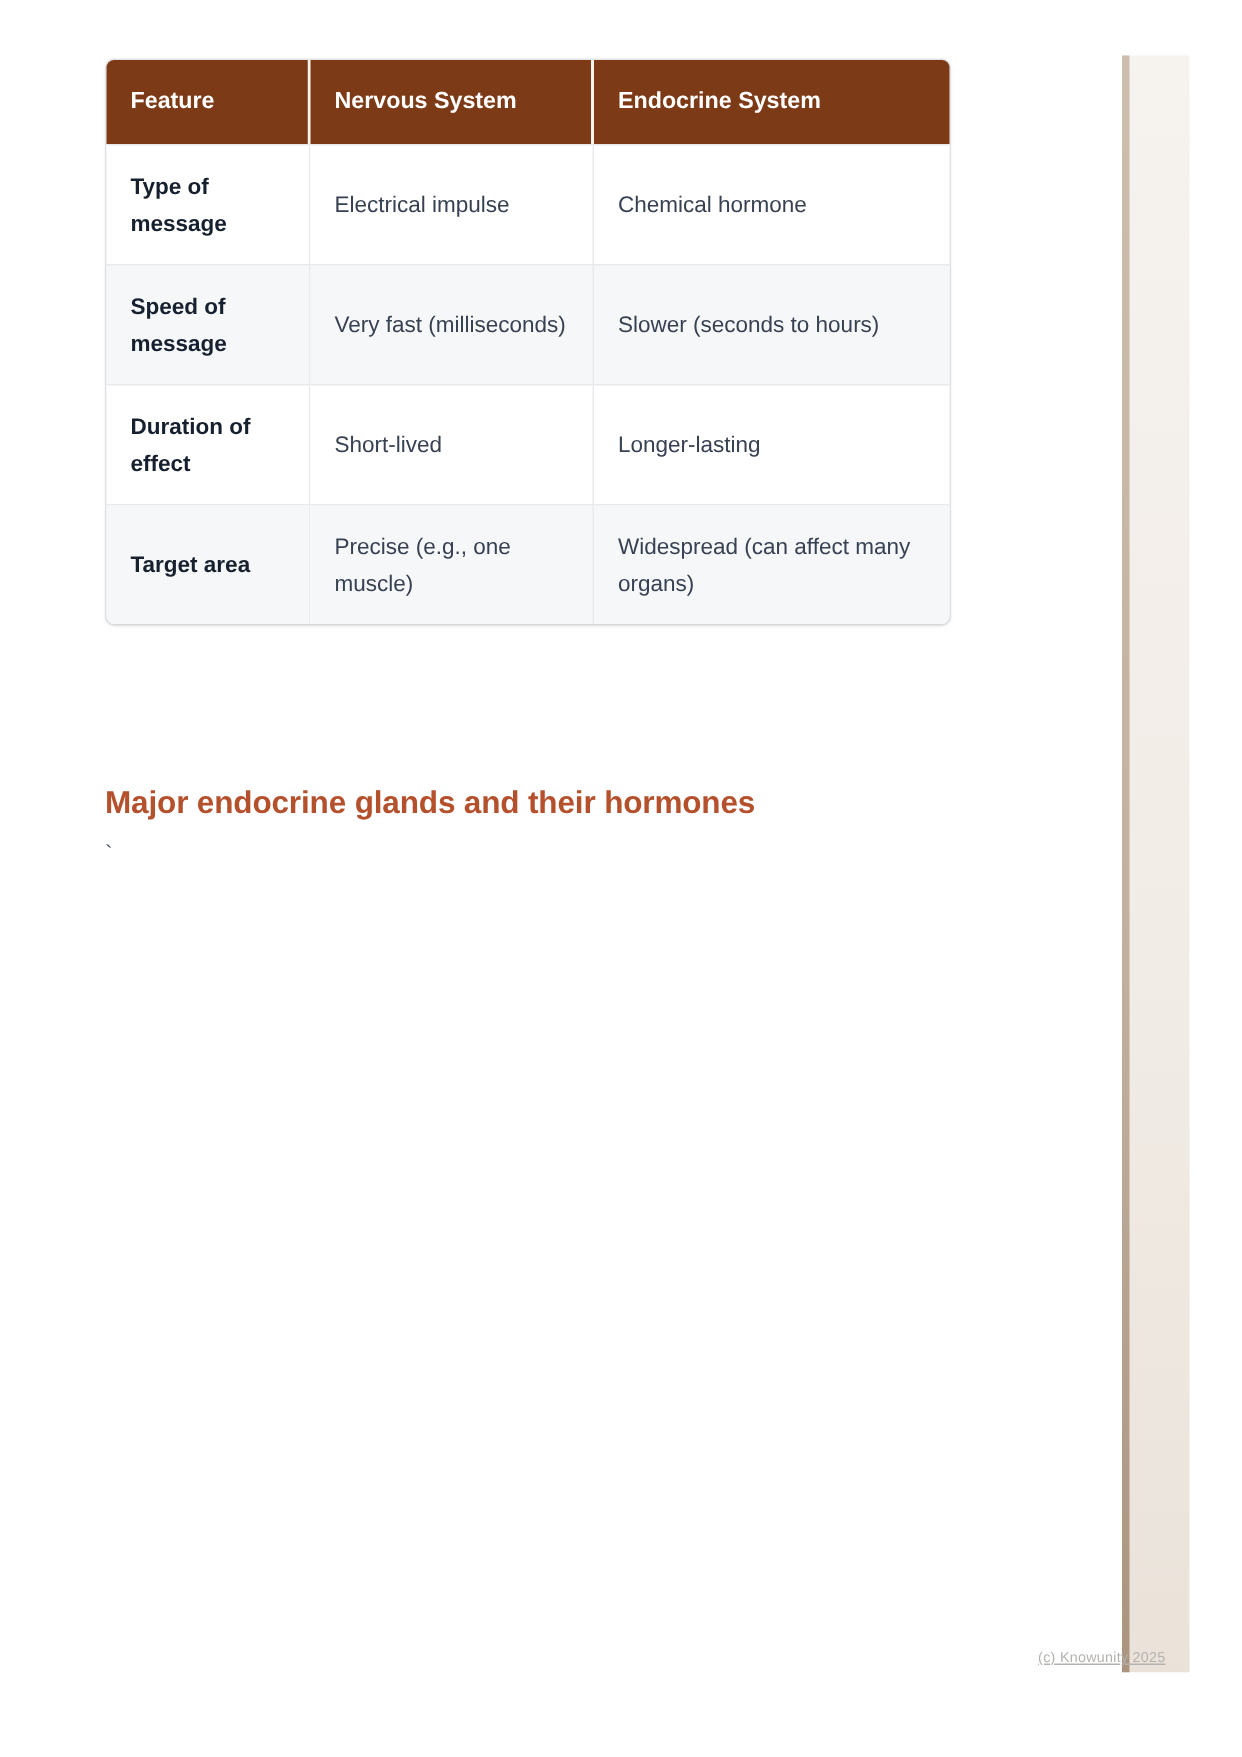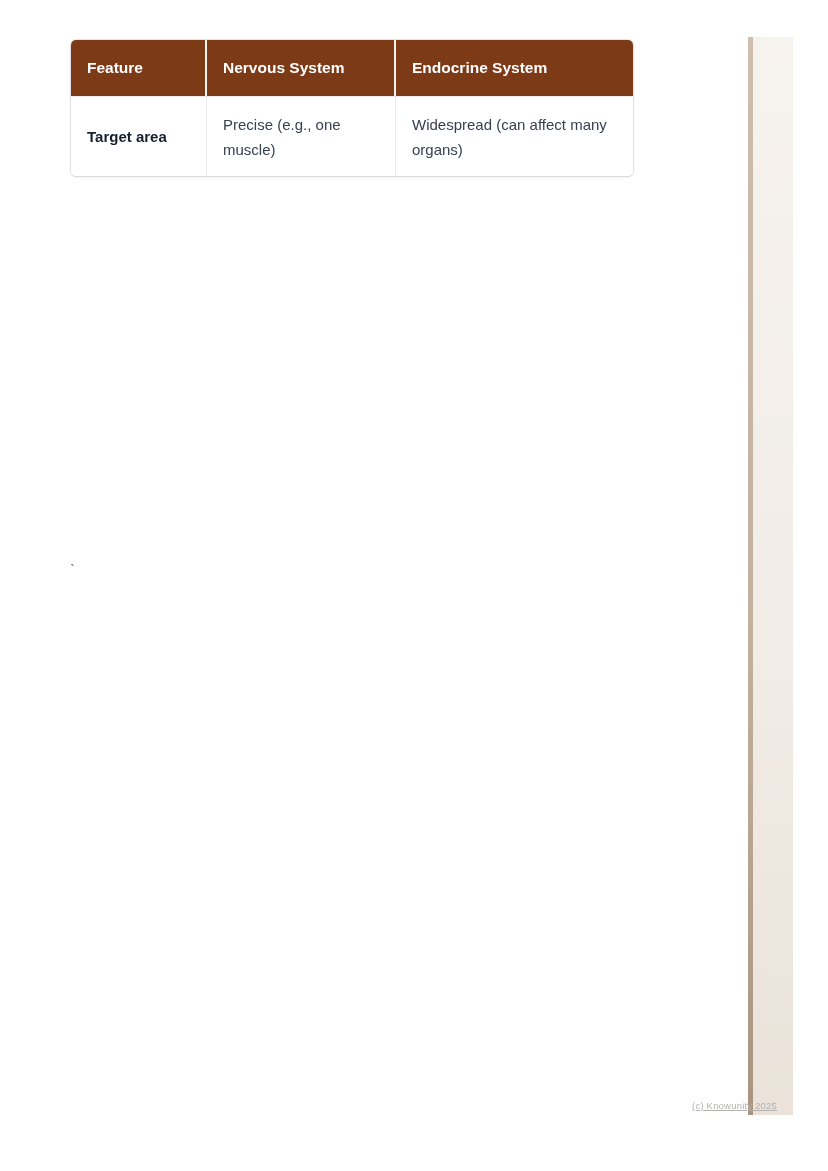--- a/index.html
+++ b/index.html
@@ -133,30 +133,46 @@
         <col class="c3">
     </colgroup>
     <thead>
       <tr>
         <th>Feature</th>
         <th>Nervous System</th>
         <th>Endocrine System</th>
       </tr>
     </thead>
     <tbody id="table-body">
+    <tr>
+      <td class="feature-cell">Type of message</td>
+      <td class="nervous-cell">Electrical impulse</td>
+      <td class="endocrine-cell">Chemical hormone</td>
+    </tr>
 
 
+    <tr>
+      <td class="feature-cell">Speed of message</td>
+      <td class="nervous-cell">Very fast (milliseconds)</td>
+      <td class="endocrine-cell">Slower (seconds to hours)</td>
+    </tr>
 
+    <tr>
+      <td class="feature-cell">Duration of effect</td>
+      <td class="nervous-cell">Short-lived</td>
+      <td class="endocrine-cell">Longer-lasting</td>
+    </tr>
 
     <tr>
       <td class="feature-cell">Target area</td>
       <td class="nervous-cell">Precise (e.g., one muscle)</td>
       <td class="endocrine-cell">Widespread (can affect many organs)</td>
     </tr>
   </tbody>
   </table>
 
+  <h2 class="section-heading">Major endocrine glands and their hormones</h2>
 
   <div class="stray">`</div>
 
   <div class="footer">(c) Knowunity 2025</div>
 
 </div>
 
 </body></html>

